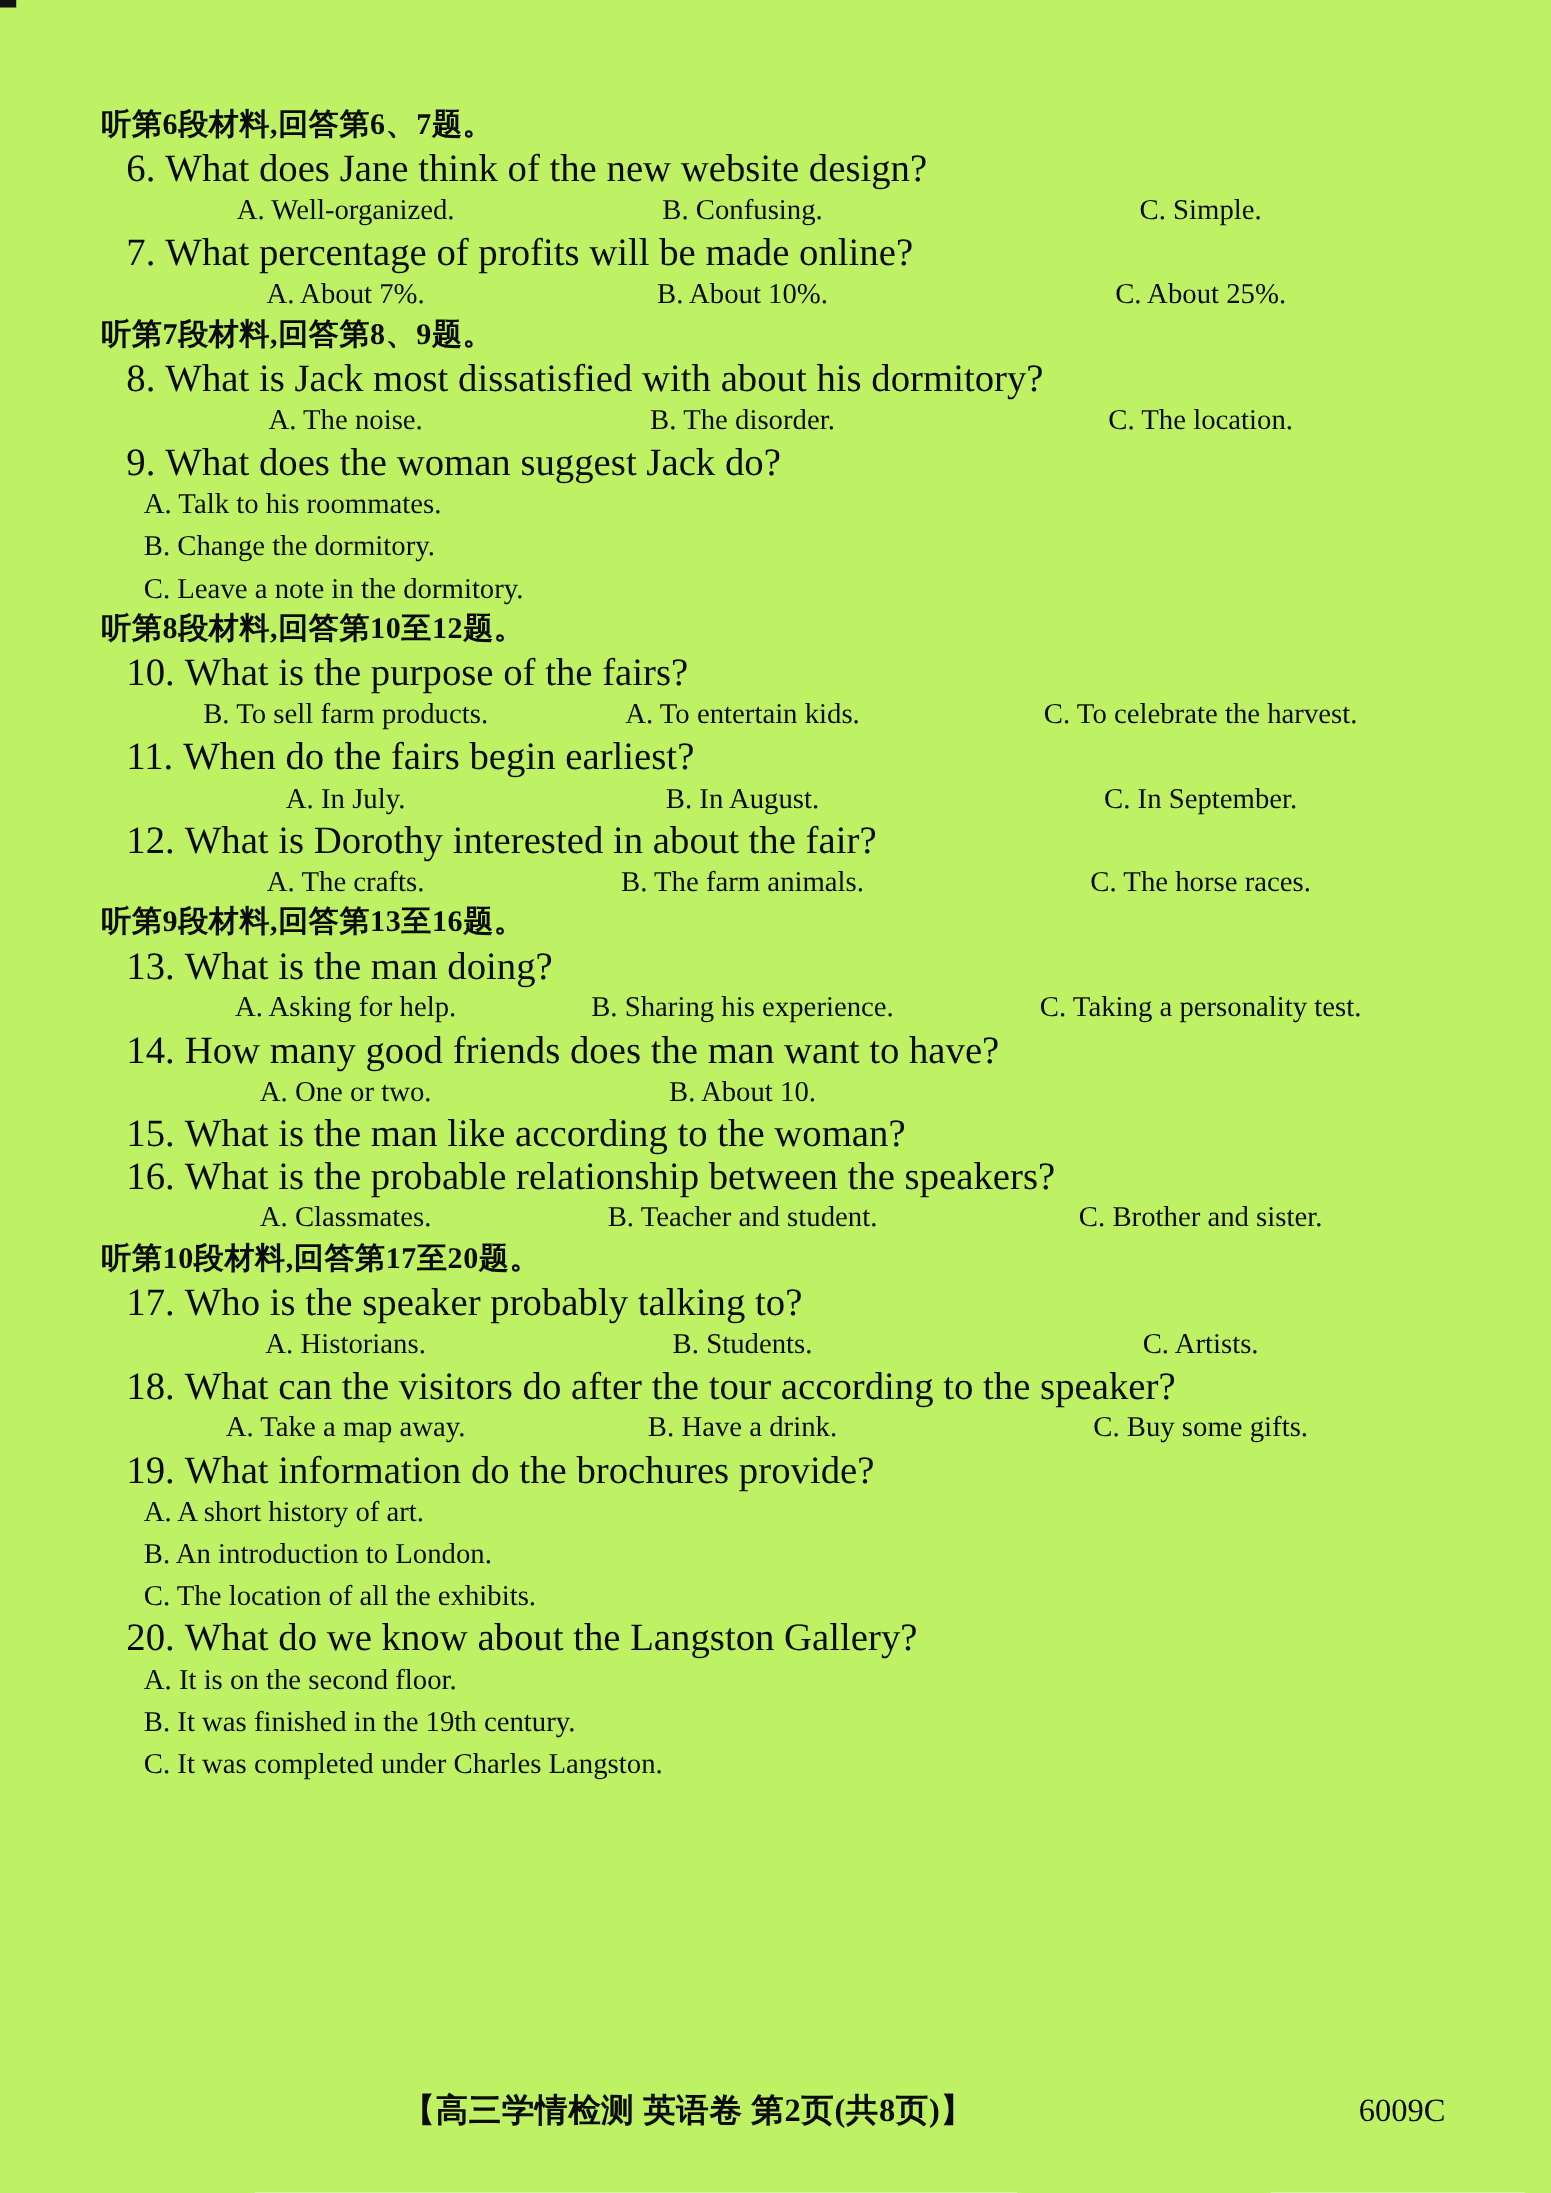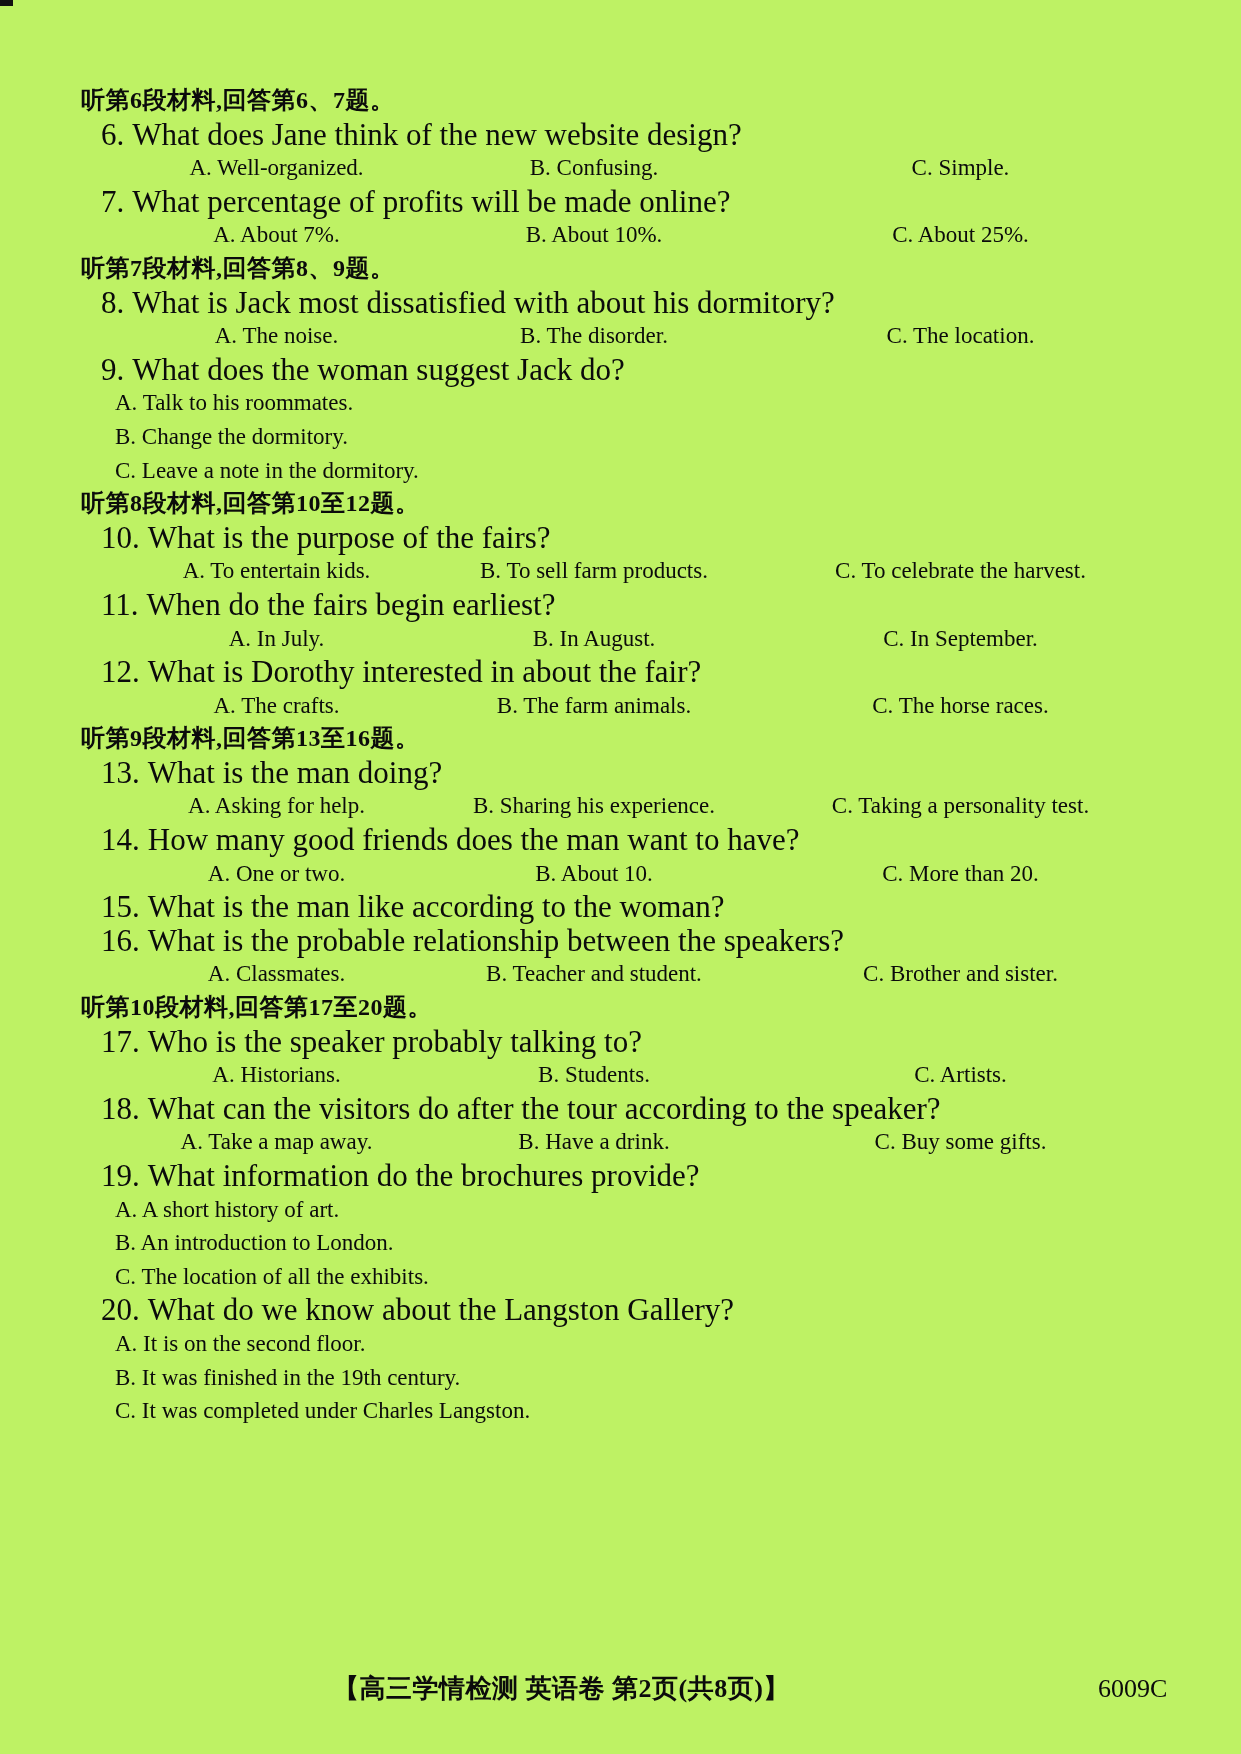--- a/index.html
+++ b/index.html
@@ -57,21 +57,21 @@
     font-size: 23px;
     text-align: center;
   }
   .option-line {
     padding-left: 34px;
     font-size: 23px;
   }
   .footer {
     position: absolute;
     top: 1672px;
-    left: 11px;
+    left: 0;
     width: 1018px;
     height: 34px;
     font-size: 26px;
     line-height: 34px;
     font-family: Liberation Serif, serif;
   }
   .footer-text {
     position: absolute;
     left: 322px;
     font-weight: 700;
@@ -111,22 +111,22 @@
         <span>B. The disorder.</span>
         <span>C. The location.</span>
       </div>
       <div class="line question-line"><span class="question-number">9.</span><span>What does the woman suggest Jack do?</span></div>
       <div class="line option-line">A. Talk to his roommates.</div>
       <div class="line option-line">B. Change the dormitory.</div>
       <div class="line option-line">C. Leave a note in the dormitory.</div>
       <div class="line section-header">听第8段材料,回答第10至12题。</div>
       <div class="line question-line"><span class="question-number">10.</span><span>What is the purpose of the fairs?</span></div>
       <div class="line options-row">
+        <span>B. To sell farm products.</span>
         <span>A. To entertain kids.</span>
-        <span>B. To sell farm products.</span>
         <span>C. To celebrate the harvest.</span>
       </div>
       <div class="line question-line"><span class="question-number">11.</span><span>When do the fairs begin earliest?</span></div>
       <div class="line options-row">
         <span>A. In July.</span>
         <span>B. In August.</span>
         <span>C. In September.</span>
       </div>
       <div class="line question-line"><span class="question-number">12.</span><span>What is Dorothy interested in about the fair?</span></div>
       <div class="line options-row">
@@ -138,21 +138,20 @@
       <div class="line question-line"><span class="question-number">13.</span><span>What is the man doing?</span></div>
       <div class="line options-row">
         <span>A. Asking for help.</span>
         <span>B. Sharing his experience.</span>
         <span>C. Taking a personality test.</span>
       </div>
       <div class="line question-line"><span class="question-number">14.</span><span>How many good friends does the man want to have?</span></div>
       <div class="line options-row">
         <span>A. One or two.</span>
         <span>B. About 10.</span>
-        <span>C. More than 20.</span>
       </div>
       <div class="line question-line"><span class="question-number">15.</span><span>What is the man like according to the woman?</span></div>
       <div class="line question-line"><span class="question-number">16.</span><span>What is the probable relationship between the speakers?</span></div>
       <div class="line options-row">
         <span>A. Classmates.</span>
         <span>B. Teacher and student.</span>
         <span>C. Brother and sister.</span>
       </div>
       <div class="line section-header">听第10段材料,回答第17至20题。</div>
       <div class="line question-line"><span class="question-number">17.</span><span>Who is the speaker probably talking to?</span></div>

